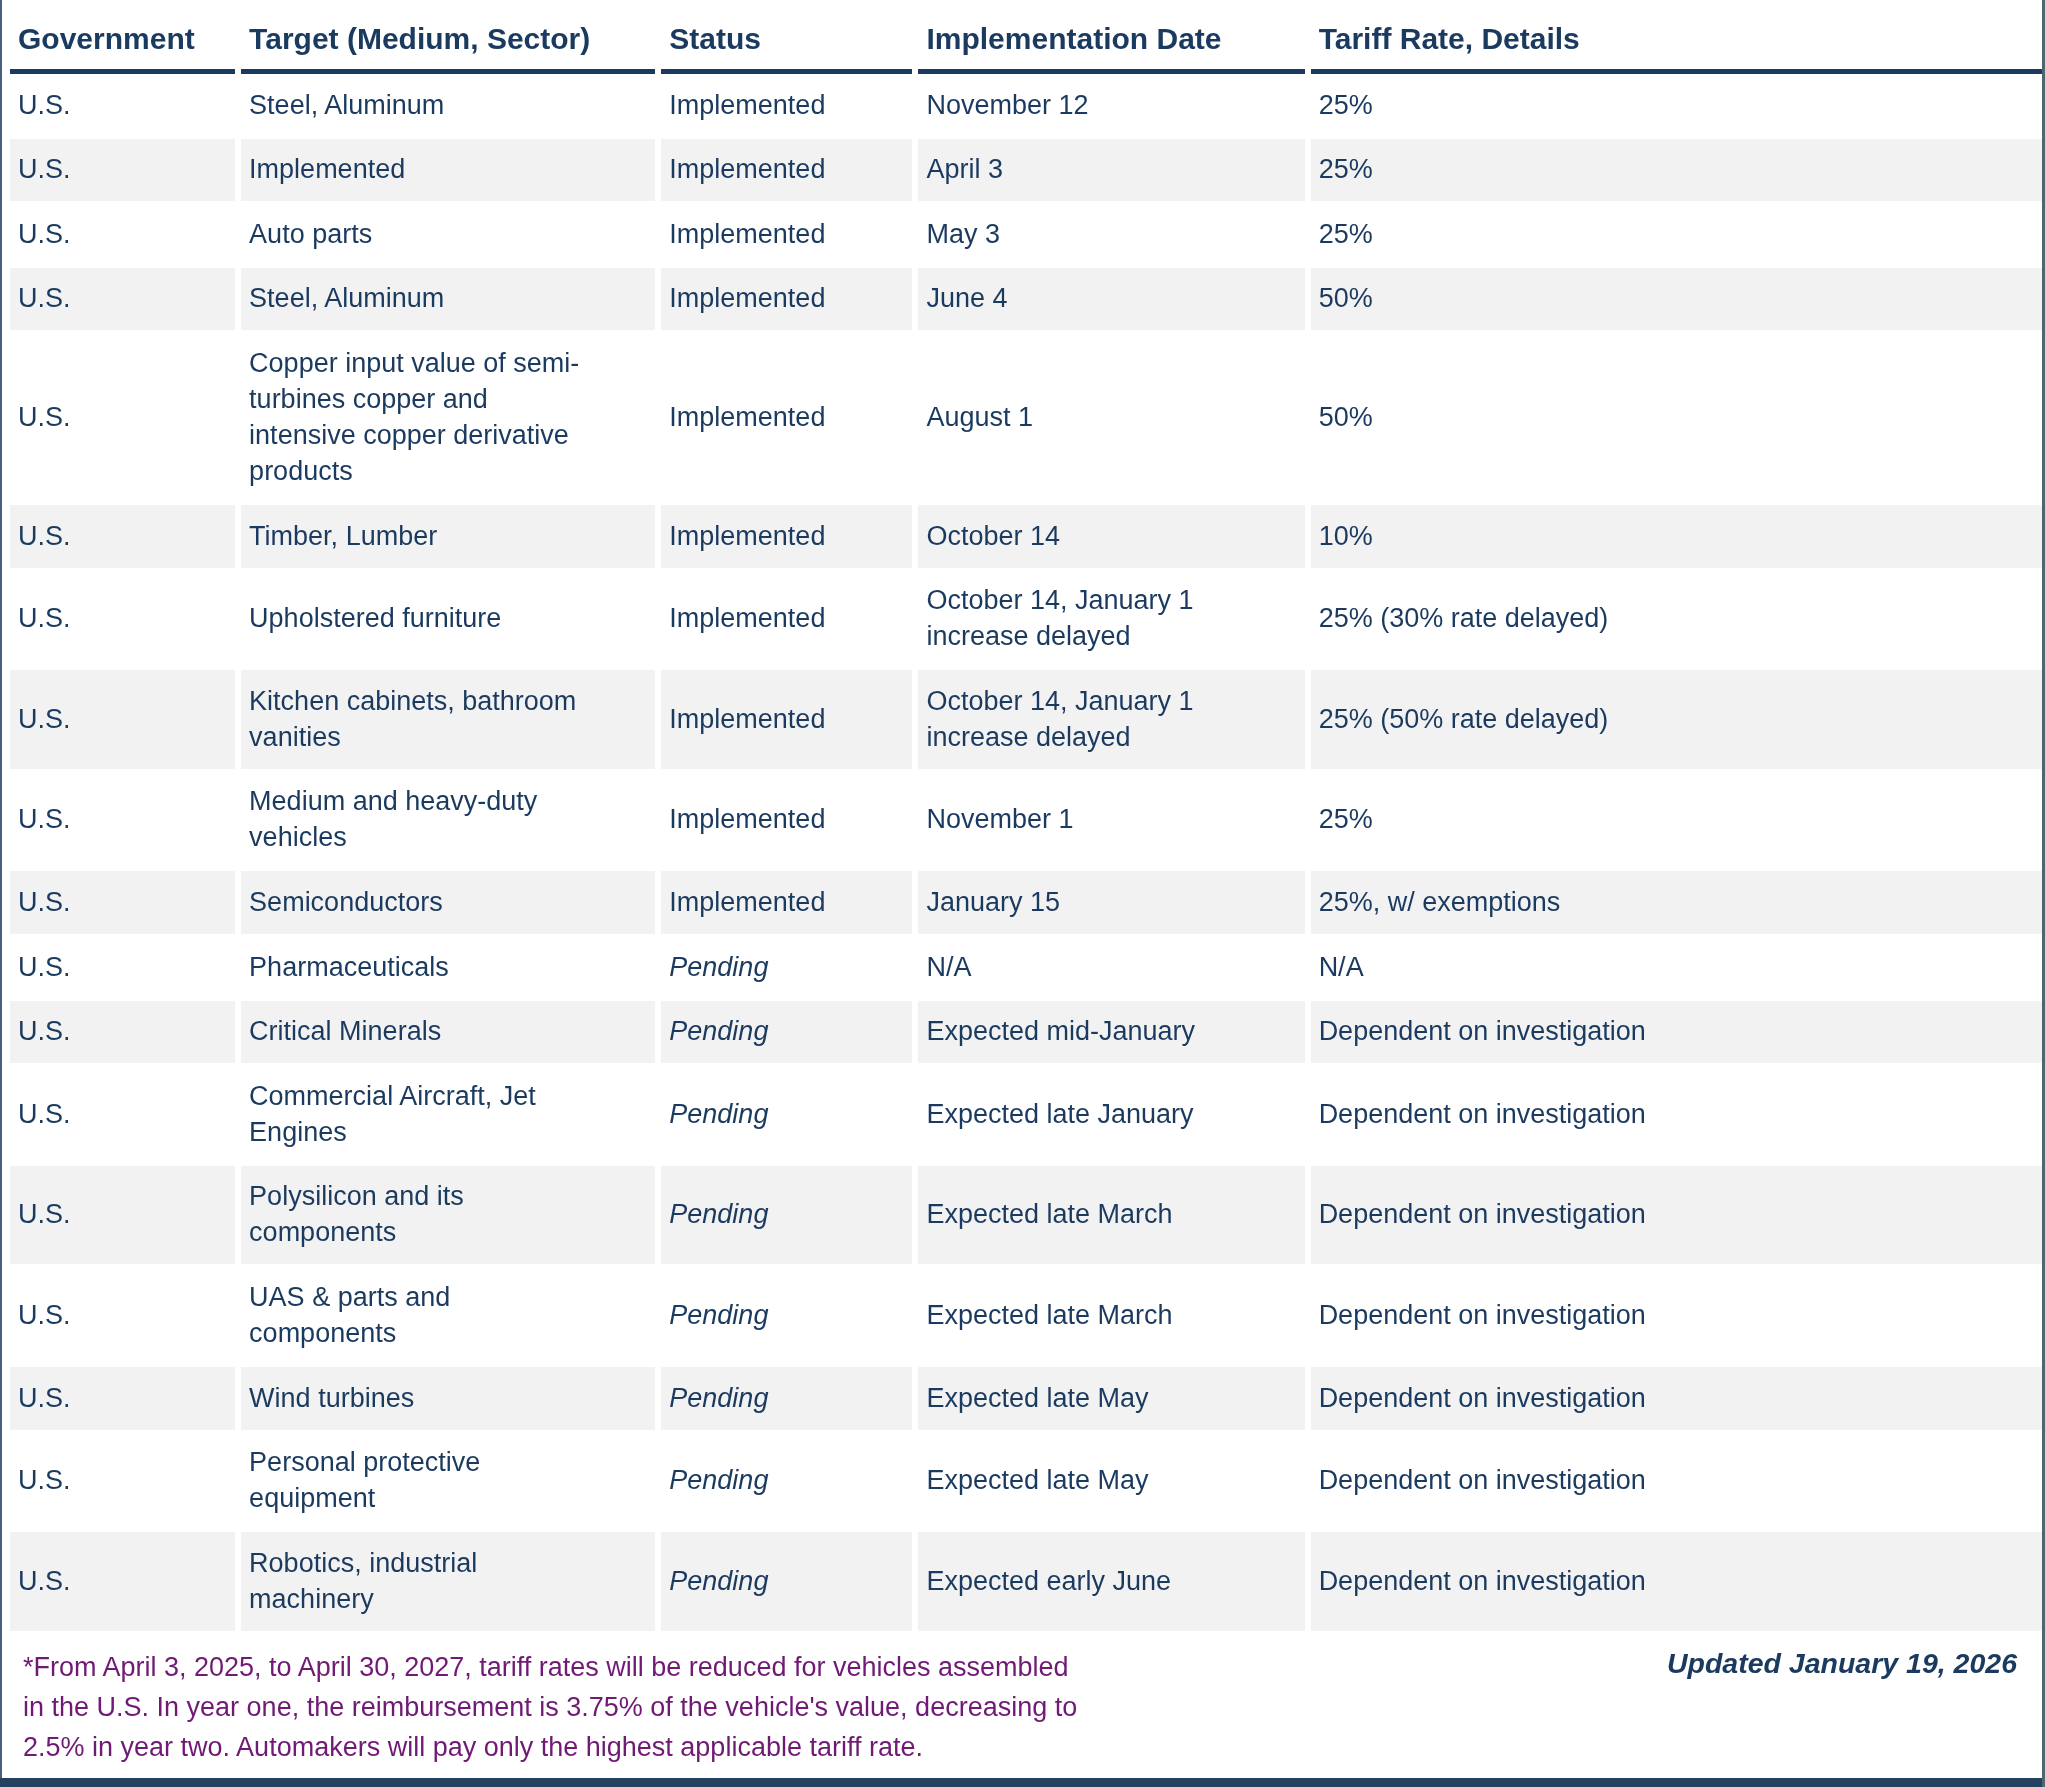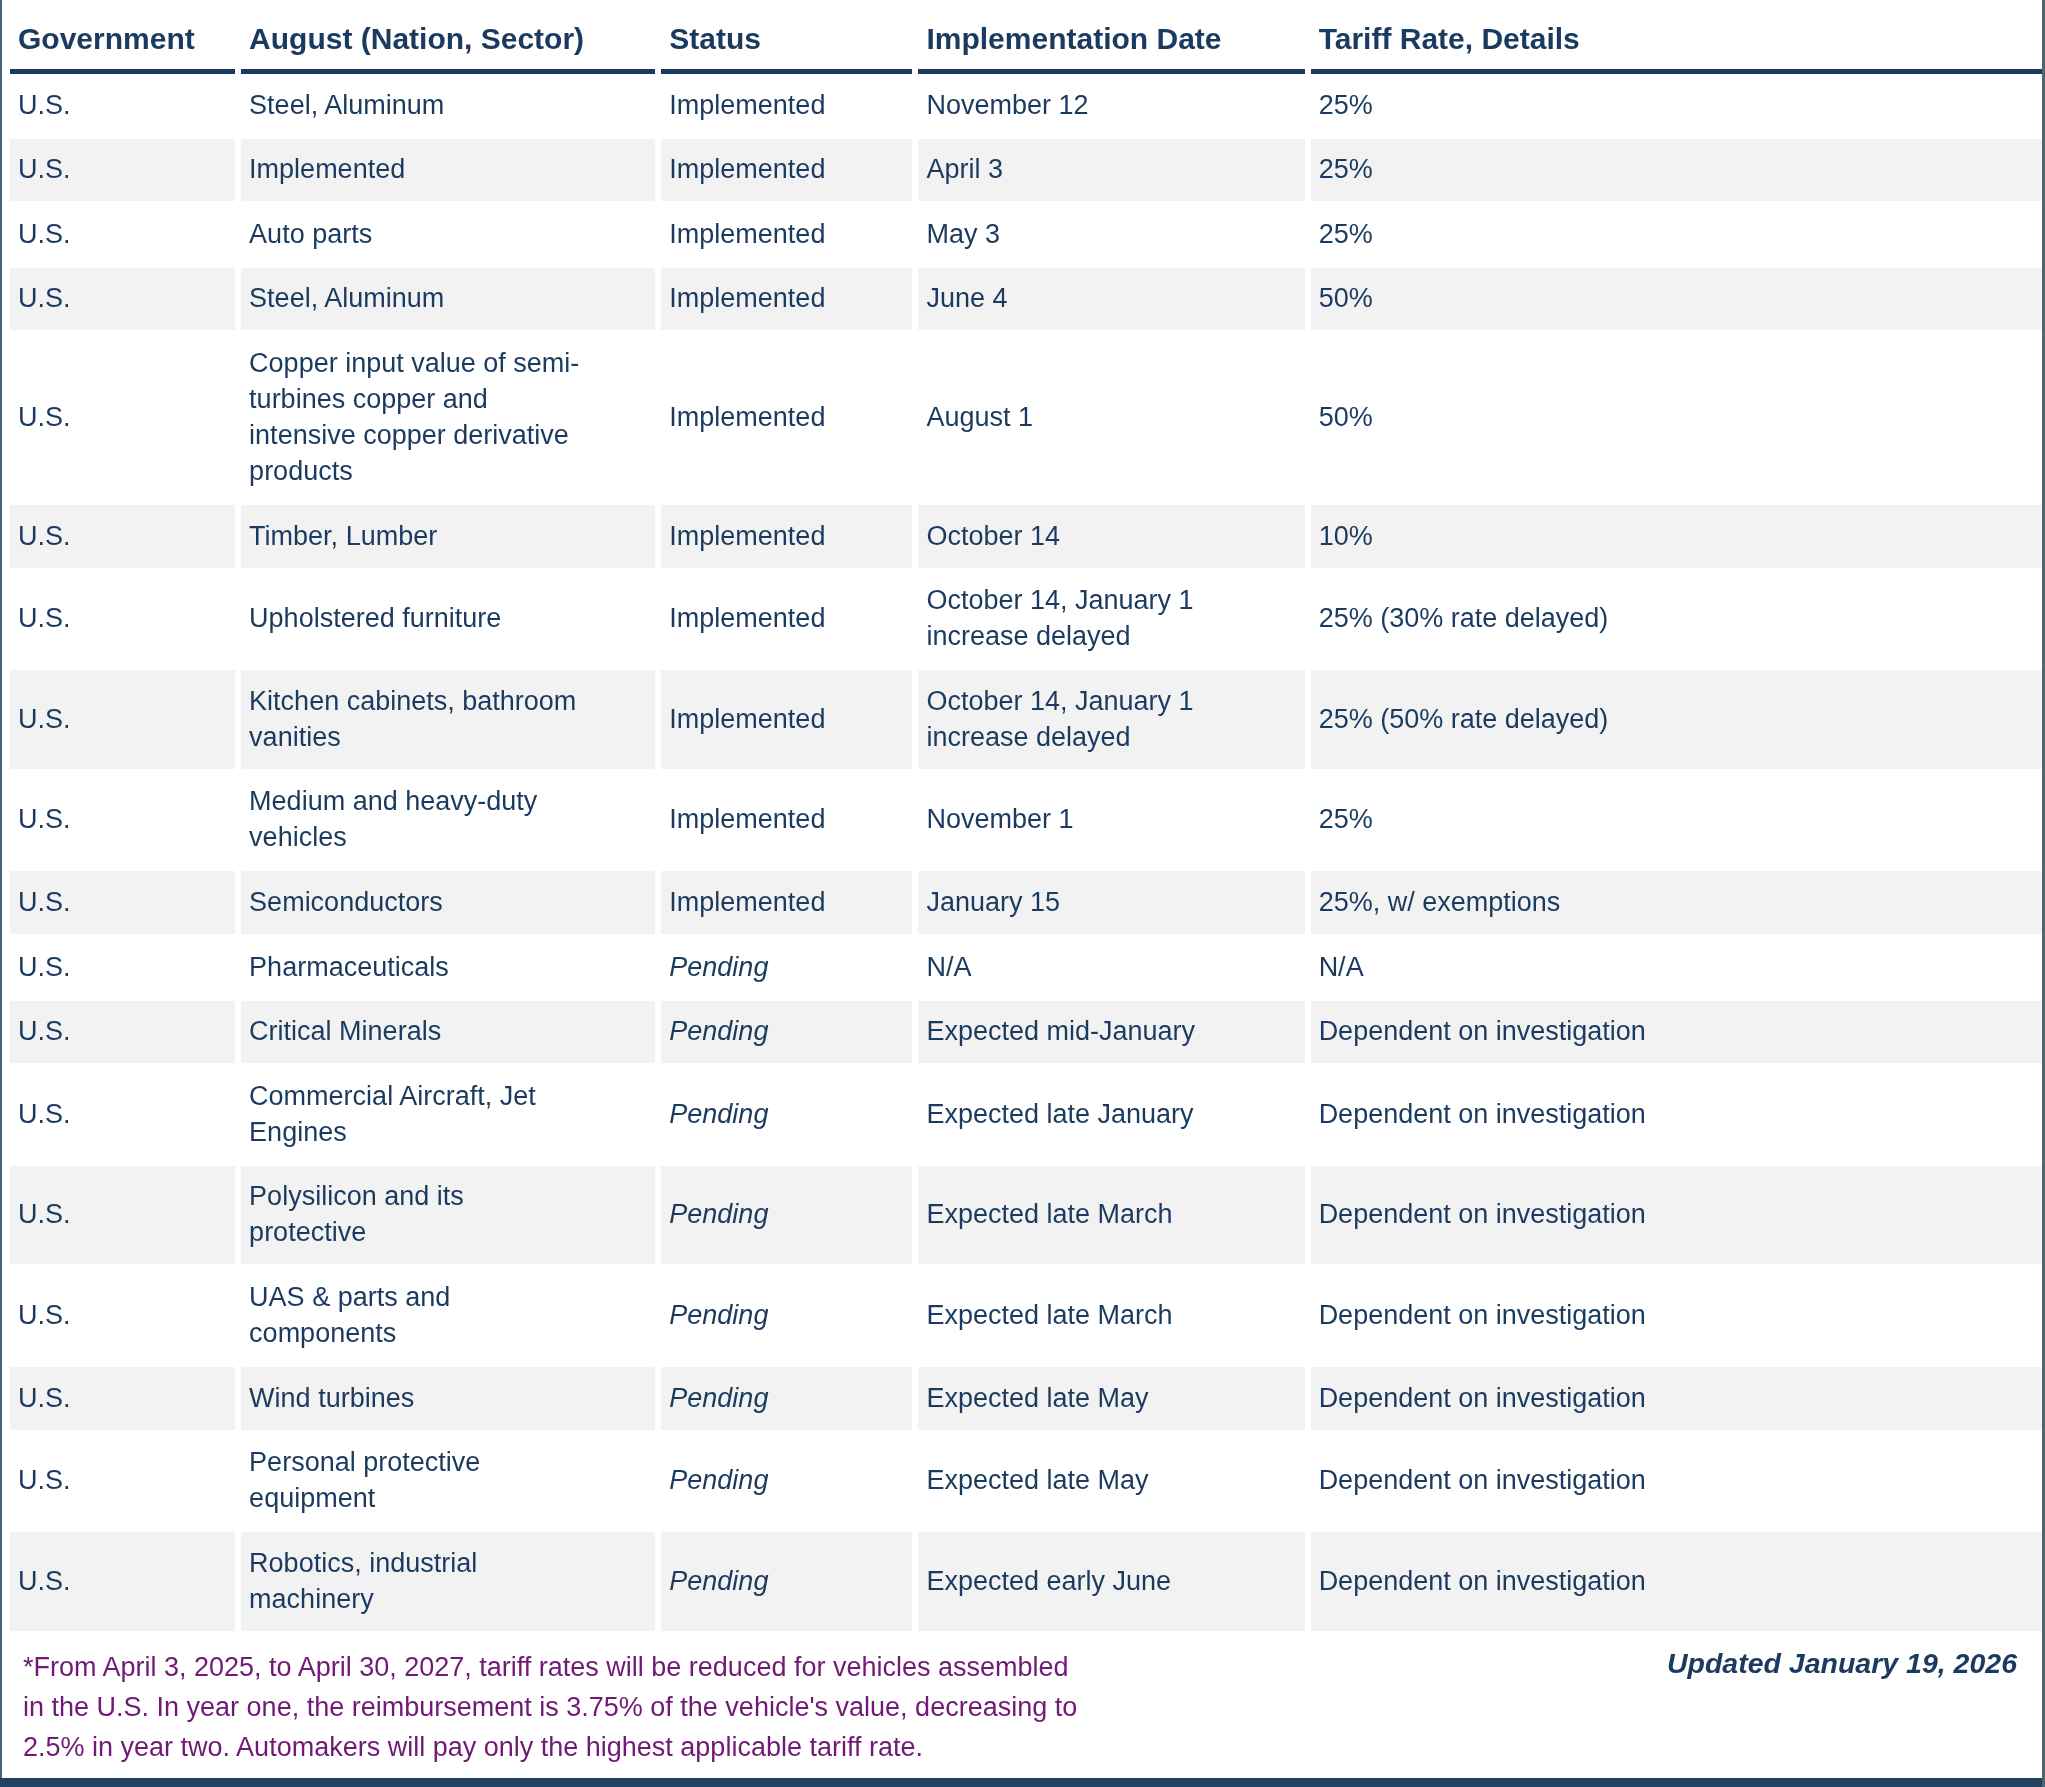--- a/index.html
+++ b/index.html
@@ -110,21 +110,21 @@
     <colgroup>
       <col class="c-gov">
         <col class="c-target">
         <col class="c-status">
         <col class="c-date">
         <col class="c-rate">
     </colgroup>
     <thead>
       <tr>
         <th>Government</th>
-        <th>August (Nation, Sector)</th>
+        <th>Target (Medium, Sector)</th>
         <th>Status</th>
         <th>Implementation Date</th>
         <th>Tariff Rate, Details</th>
       </tr>
     </thead>
     <tbody id="tbody">
         <tr>
           <td>U.S.</td>
           <td>Steel, Aluminum</td>
           <td>Implemented</td>
@@ -219,21 +219,21 @@
           <td>U.S.</td>
           <td>Commercial Aircraft, Jet
 Engines</td>
           <td class="pending">Pending</td>
           <td>Expected late January</td>
           <td>Dependent on investigation</td>
         </tr>
         <tr class="alt">
           <td>U.S.</td>
           <td>Polysilicon and its
-protective</td>
+components</td>
           <td class="pending">Pending</td>
           <td>Expected late March</td>
           <td>Dependent on investigation</td>
         </tr>
         <tr>
           <td>U.S.</td>
           <td>UAS &amp; parts and
 components</td>
           <td class="pending">Pending</td>
           <td>Expected late March</td>

